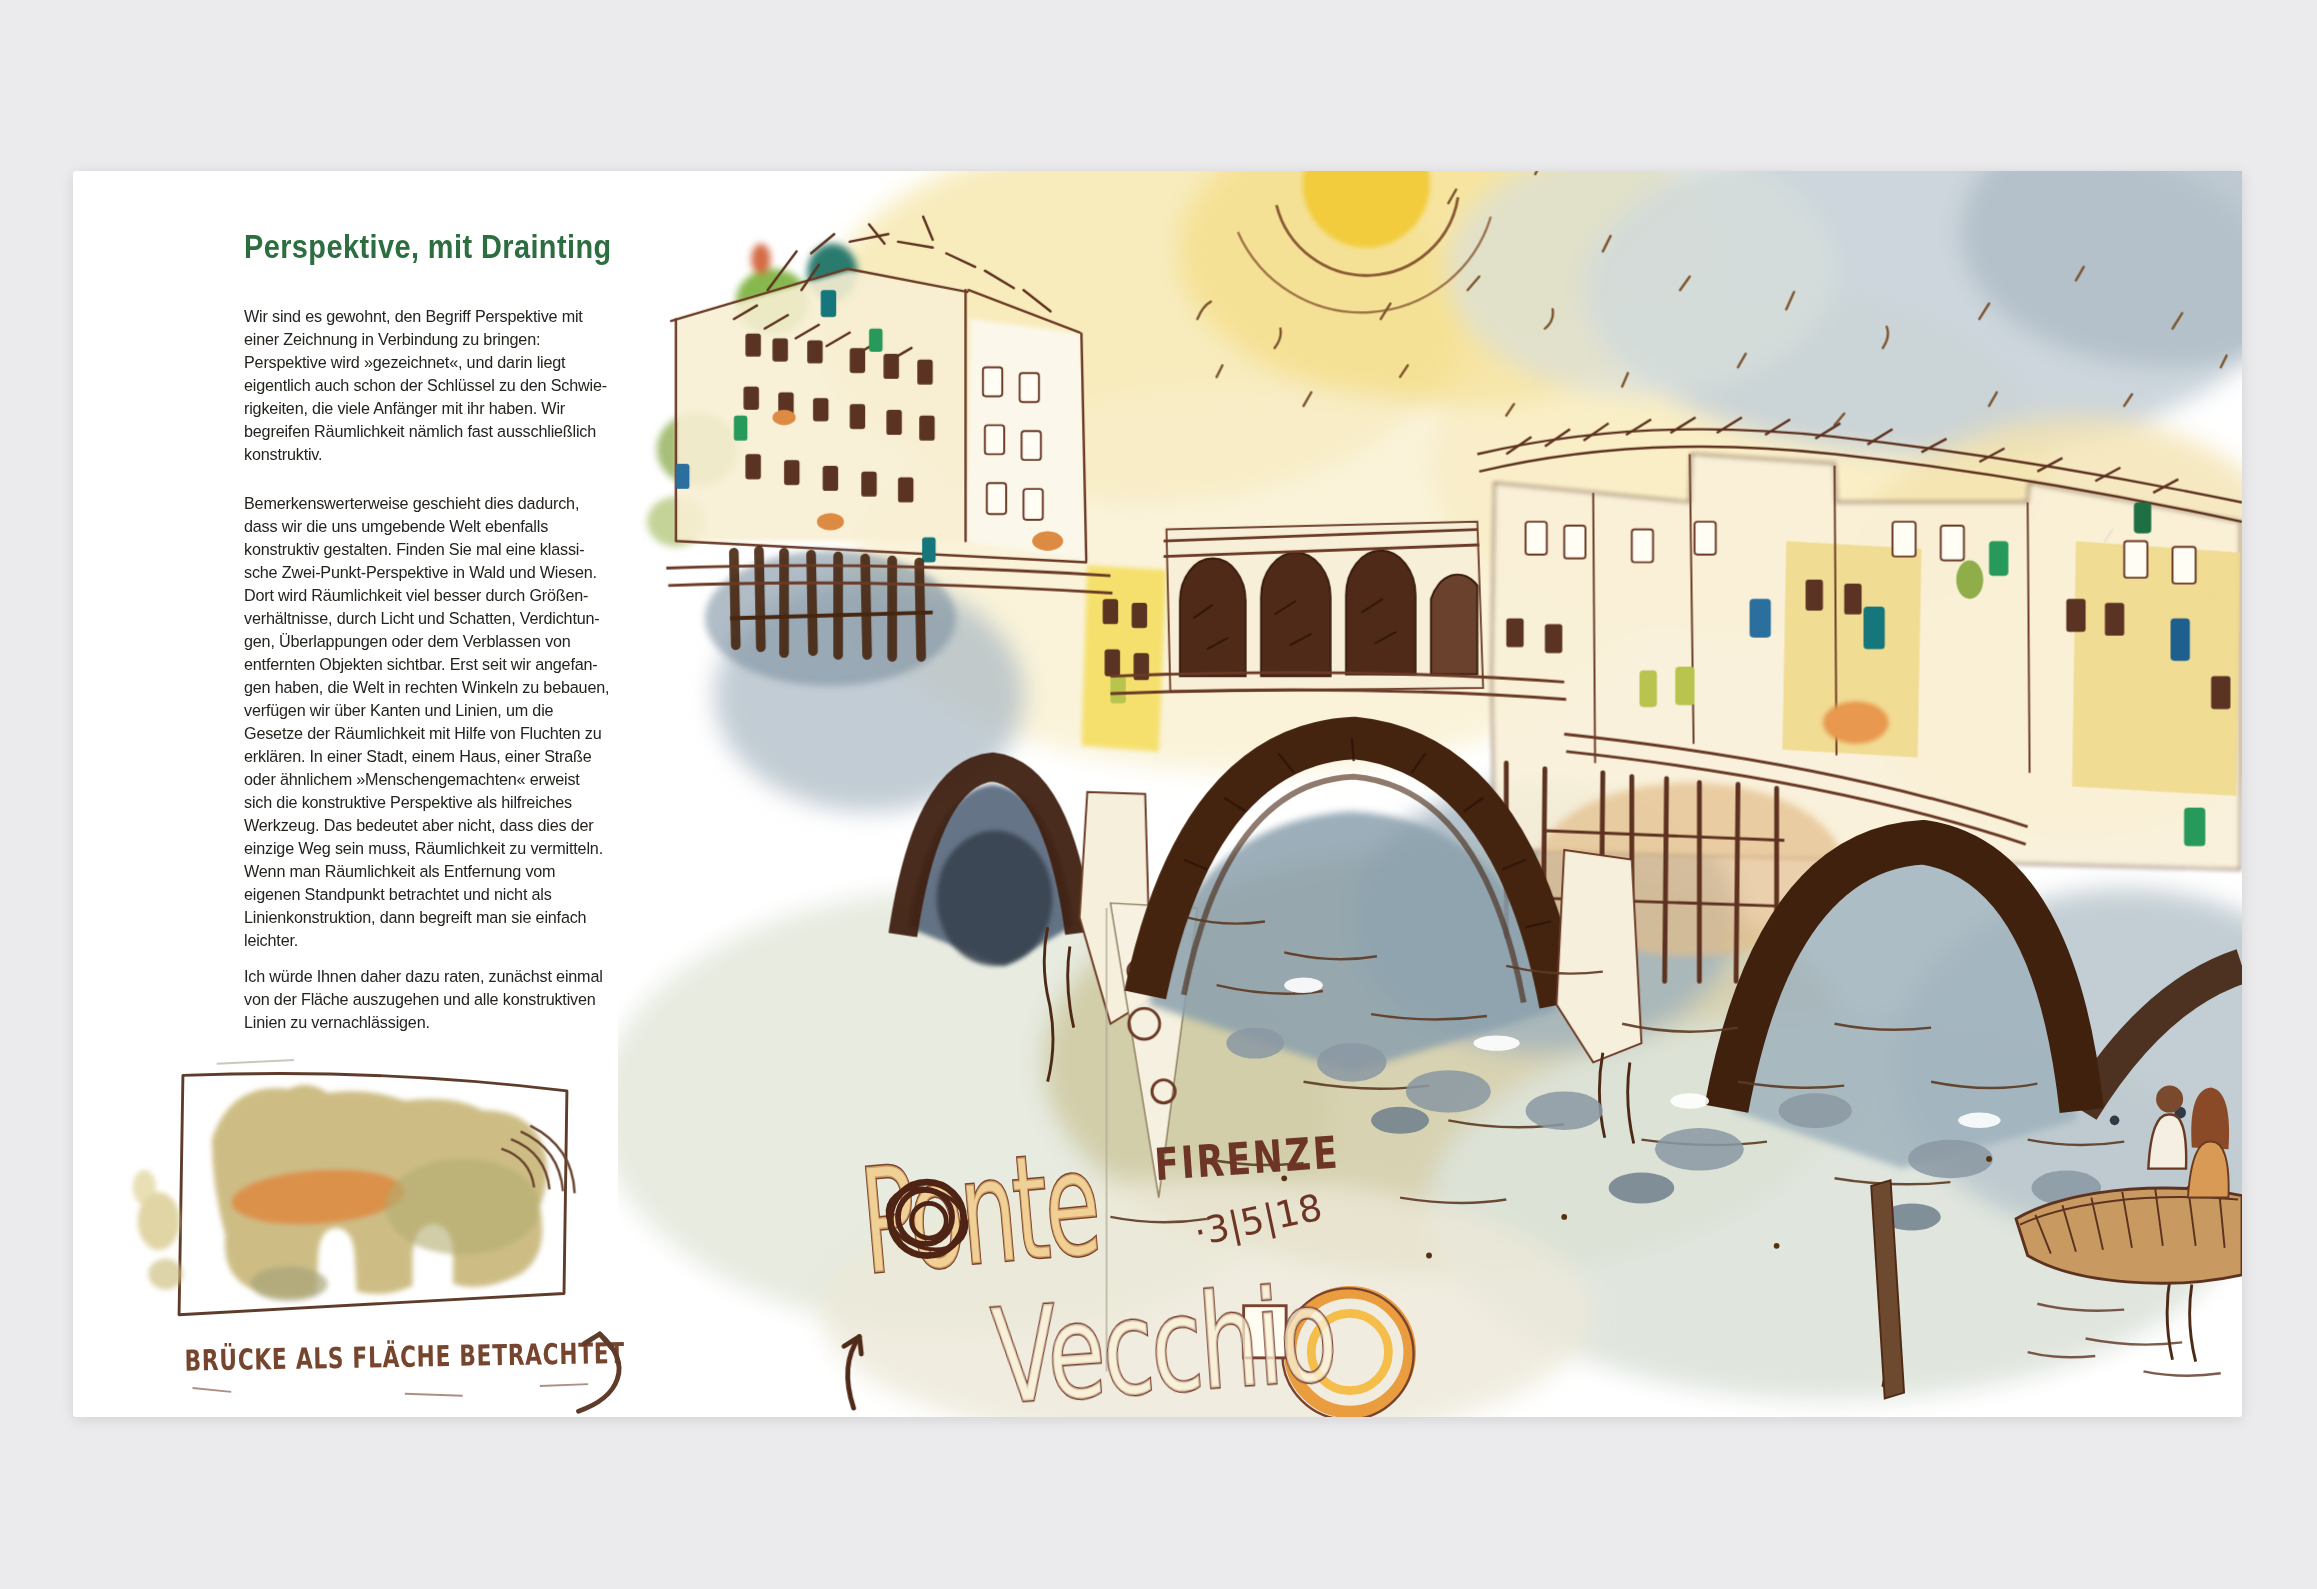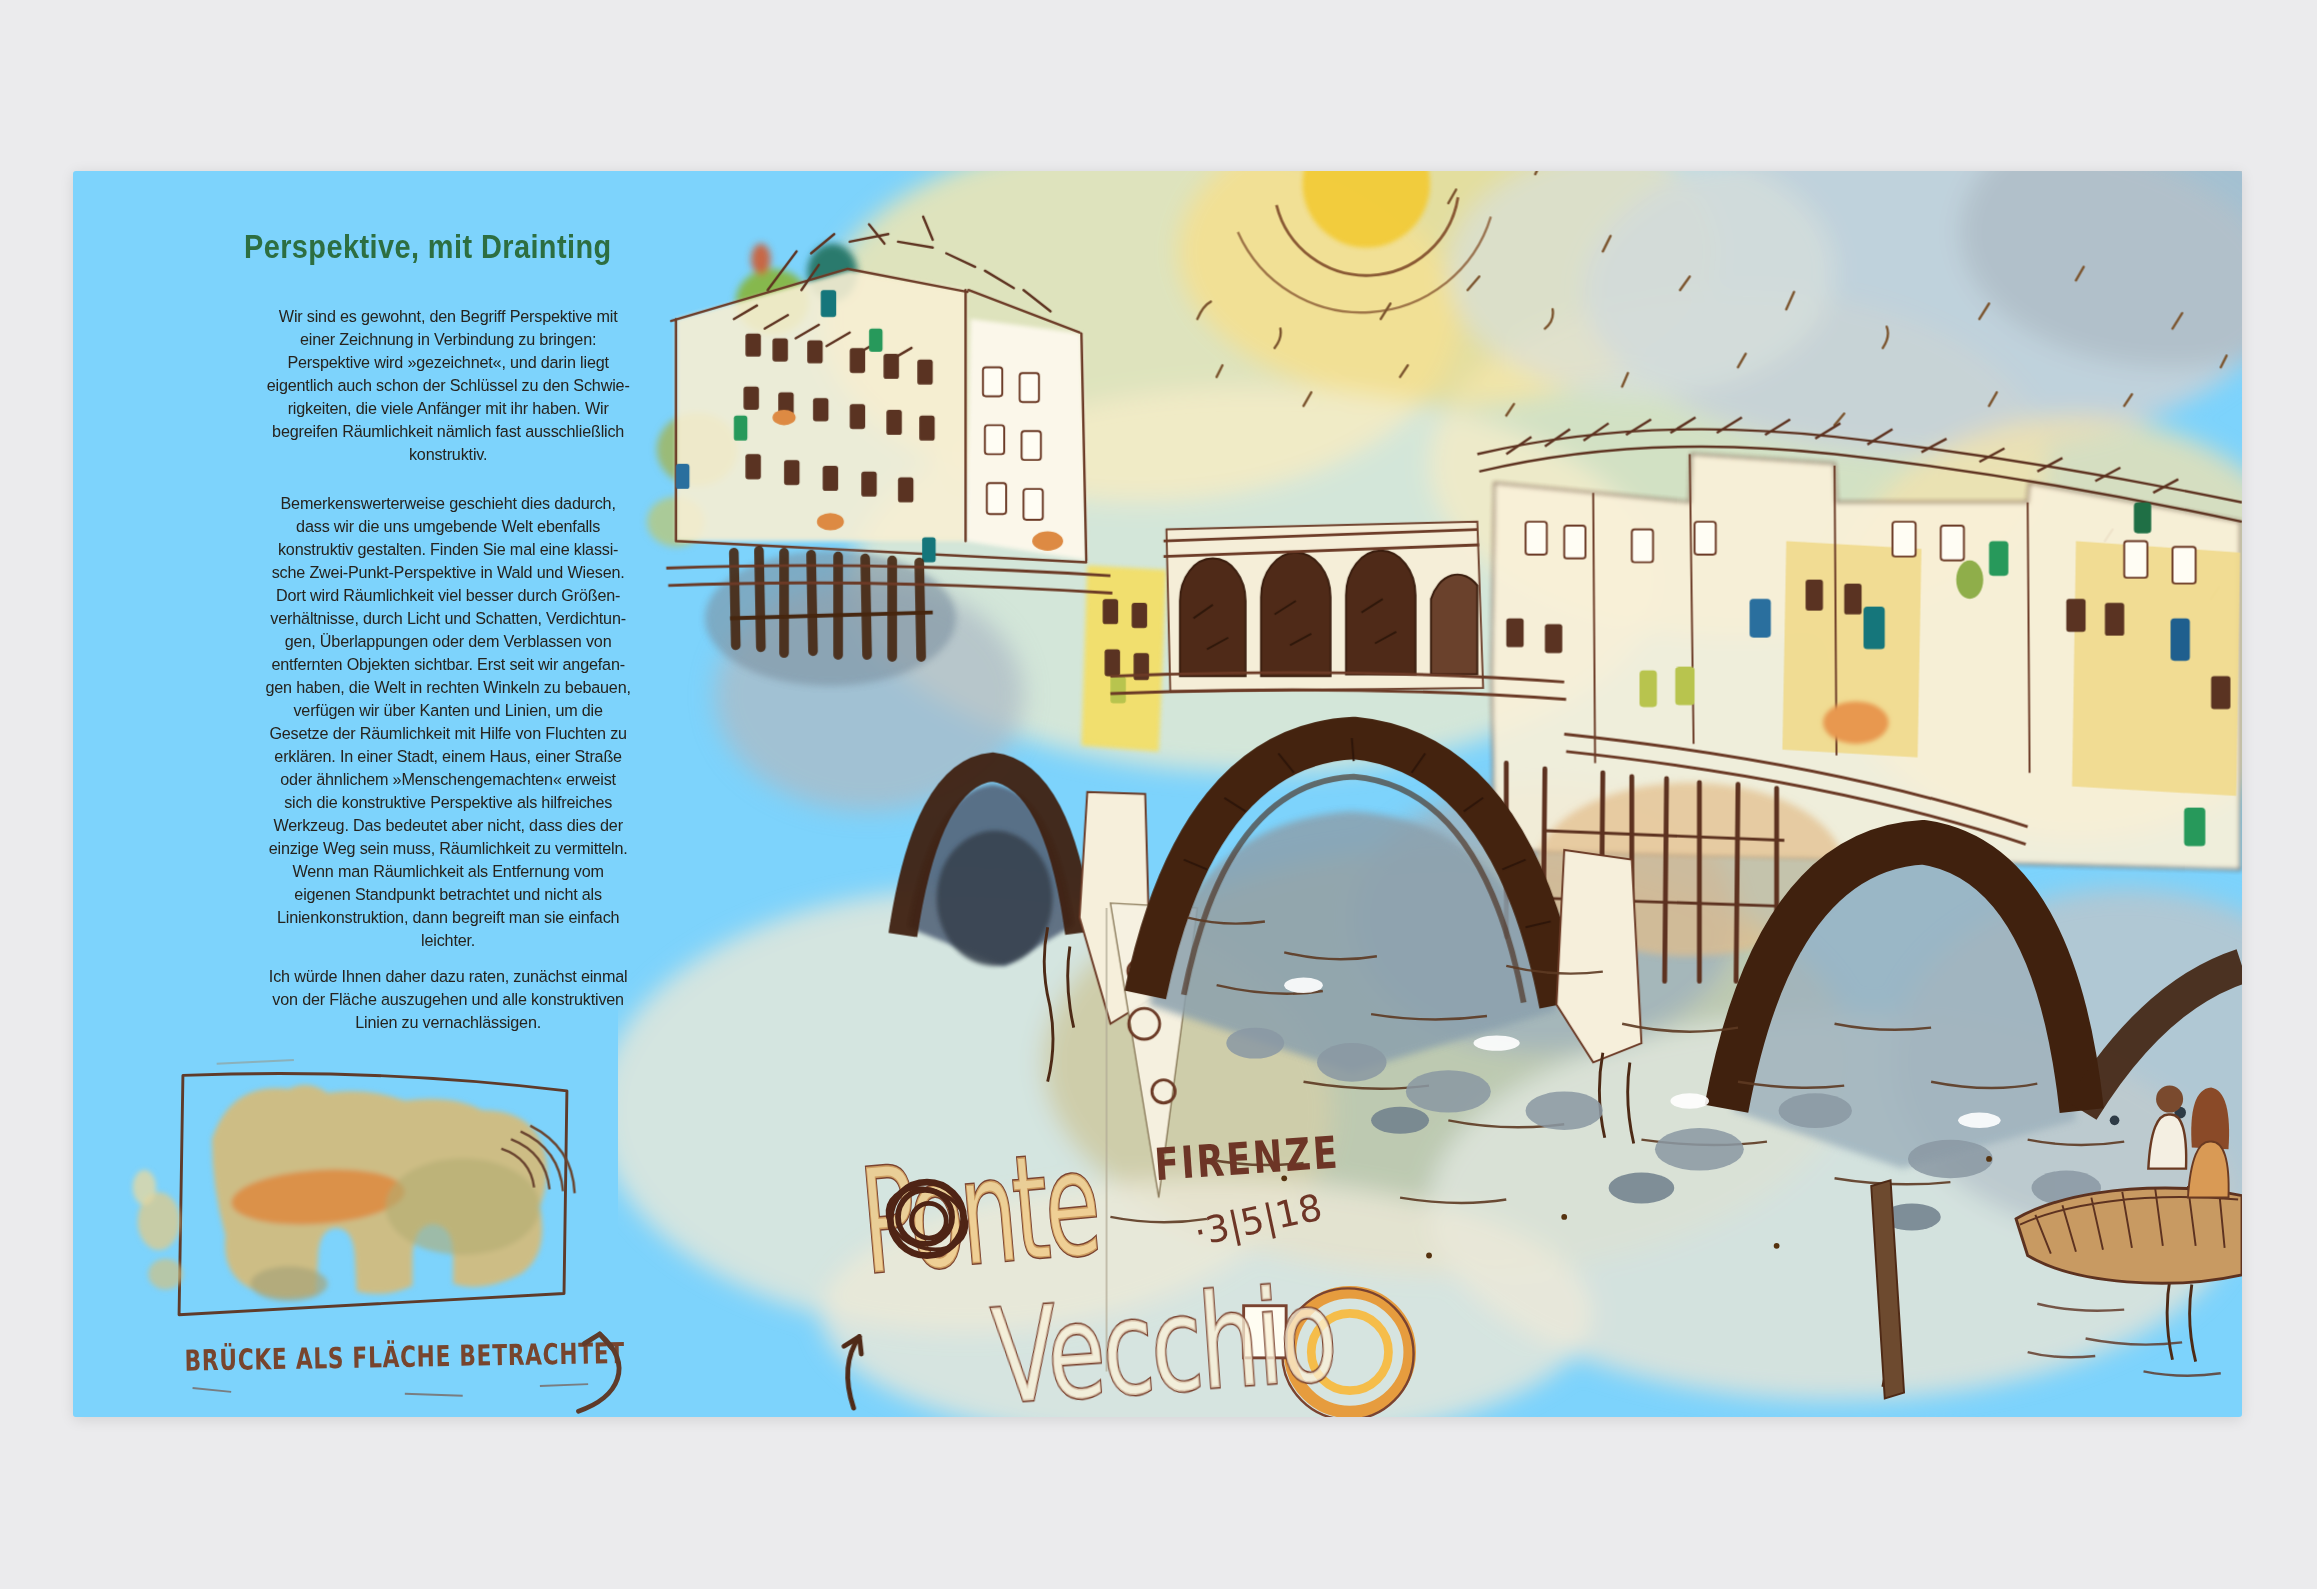--- a/index.html
+++ b/index.html
@@ -4,23 +4,22 @@
 <style>
   html,body{margin:0;padding:0;}
   body{
     width:2317px;height:1589px;
     background:#ebebed;
     position:relative;overflow:hidden;
     font-family:"Liberation Sans",sans-serif;
   }
   .page{
     position:absolute;left:73px;top:171px;width:2169px;height:1246px;
-    background:#7dd3fc;border-radius:2.9px;
+    background:#ffffff;border-radius:2.9px;
     box-shadow:0 2.9px 13.5px rgba(0,0,0,.10);
-    text-align:center;
   }
   .title{
     position:absolute;left:171px;top:56px;
     font-weight:700;font-size:34px;line-height:39px;
     color:#2d6e41;letter-spacing:0.5px;white-space:nowrap;
     transform:scaleX(.85);transform-origin:0 0;
   }
   .para{
     position:absolute;left:171px;width:439px;
     font-size:17.4px;line-height:23px;color:#26231e;

